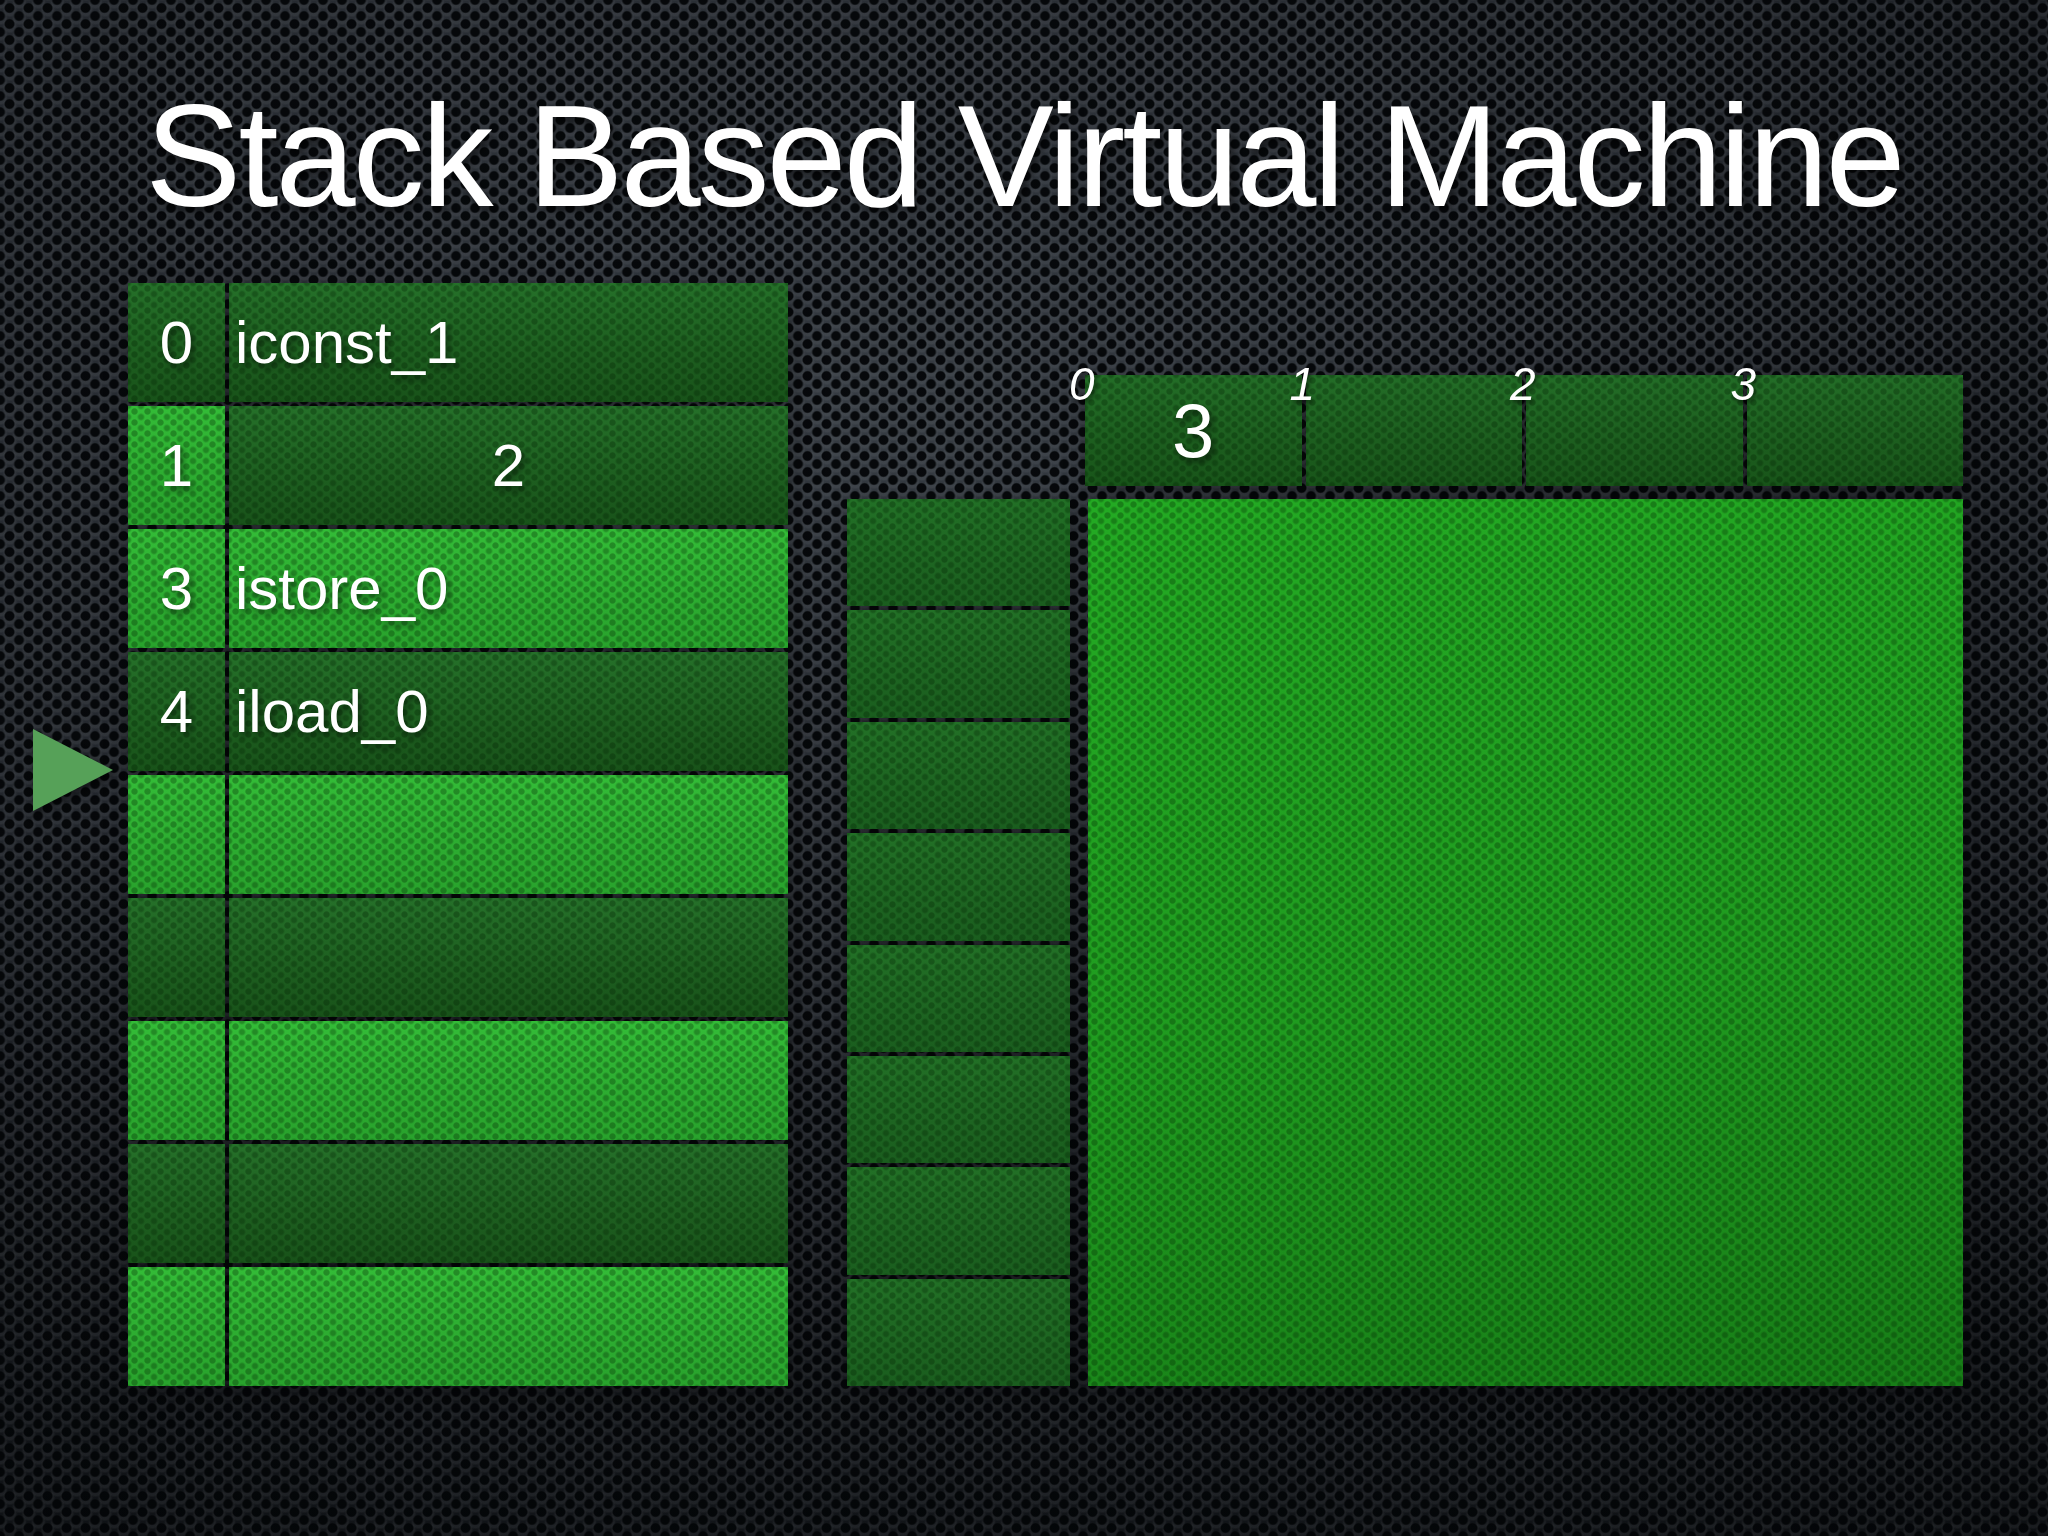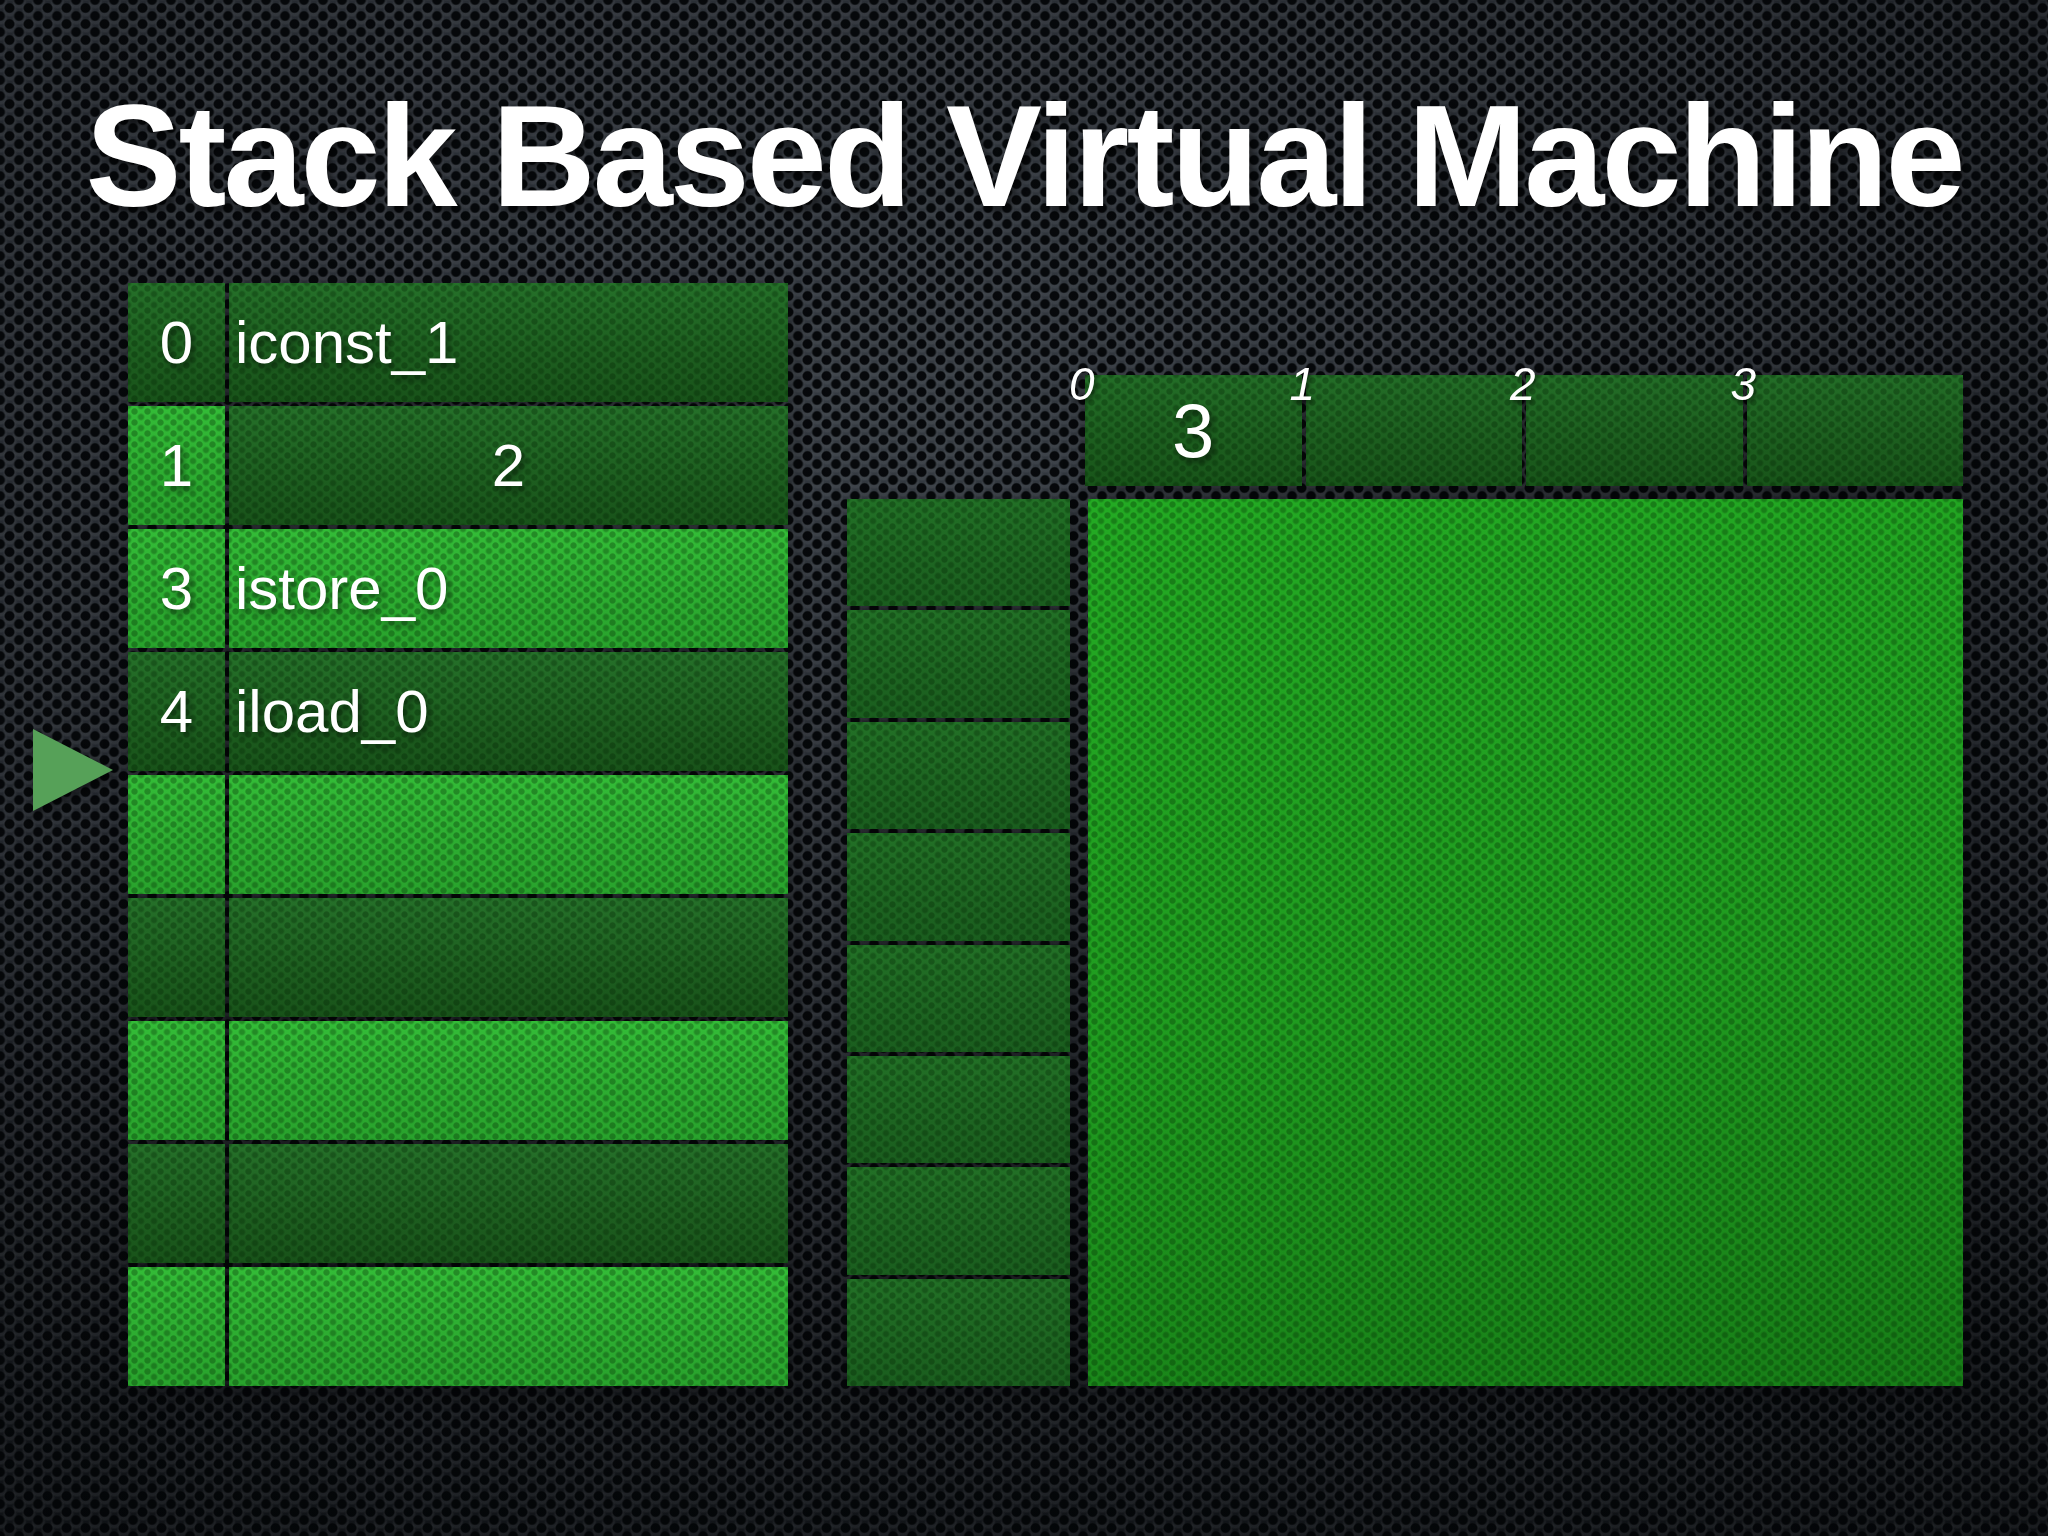--- a/index.html
+++ b/index.html
@@ -14,21 +14,21 @@
     background:
       radial-gradient(circle at 50% 50%, rgba(2,4,6,0.92) 4.2px, transparent 5.6px) 0 0 / 19px 16px,
       radial-gradient(circle at 50% 50%, rgba(2,4,6,0.92) 4.2px, transparent 5.6px) 9.5px 8px / 19px 16px,
       radial-gradient(circle at 50% 50%, rgba(255,255,255,0.055) 5.6px, transparent 7.4px) 0.5px 2px / 19px 16px,
       radial-gradient(circle at 50% 50%, rgba(255,255,255,0.055) 5.6px, transparent 7.4px) 10px 10px / 19px 16px,
       radial-gradient(ellipse 130% 105% at 42% 26%, #363c43 0%, #23272d 38%, #121519 68%, #07090b 100%);
   }
   
   .title{
     position:absolute;left:0;right:0;top:85px;margin:0;
-    text-align:center;color:#fff;font-weight:700;
+    text-align:center;color:#fff;font-weight:400;
     font-size:144px;line-height:1;letter-spacing:-3px;
     text-shadow:3px 5px 9px rgba(0,0,0,0.6);
   }
   
   .cell{
     background-image:
       radial-gradient(circle at 50% 50%, rgba(0,30,0,0.30) 2.6px, transparent 3.7px),
       radial-gradient(circle at 50% 50%, rgba(0,30,0,0.30) 2.6px, transparent 3.7px),
       var(--grad);
     background-size:13px 11px,13px 11px,100% 100%;

